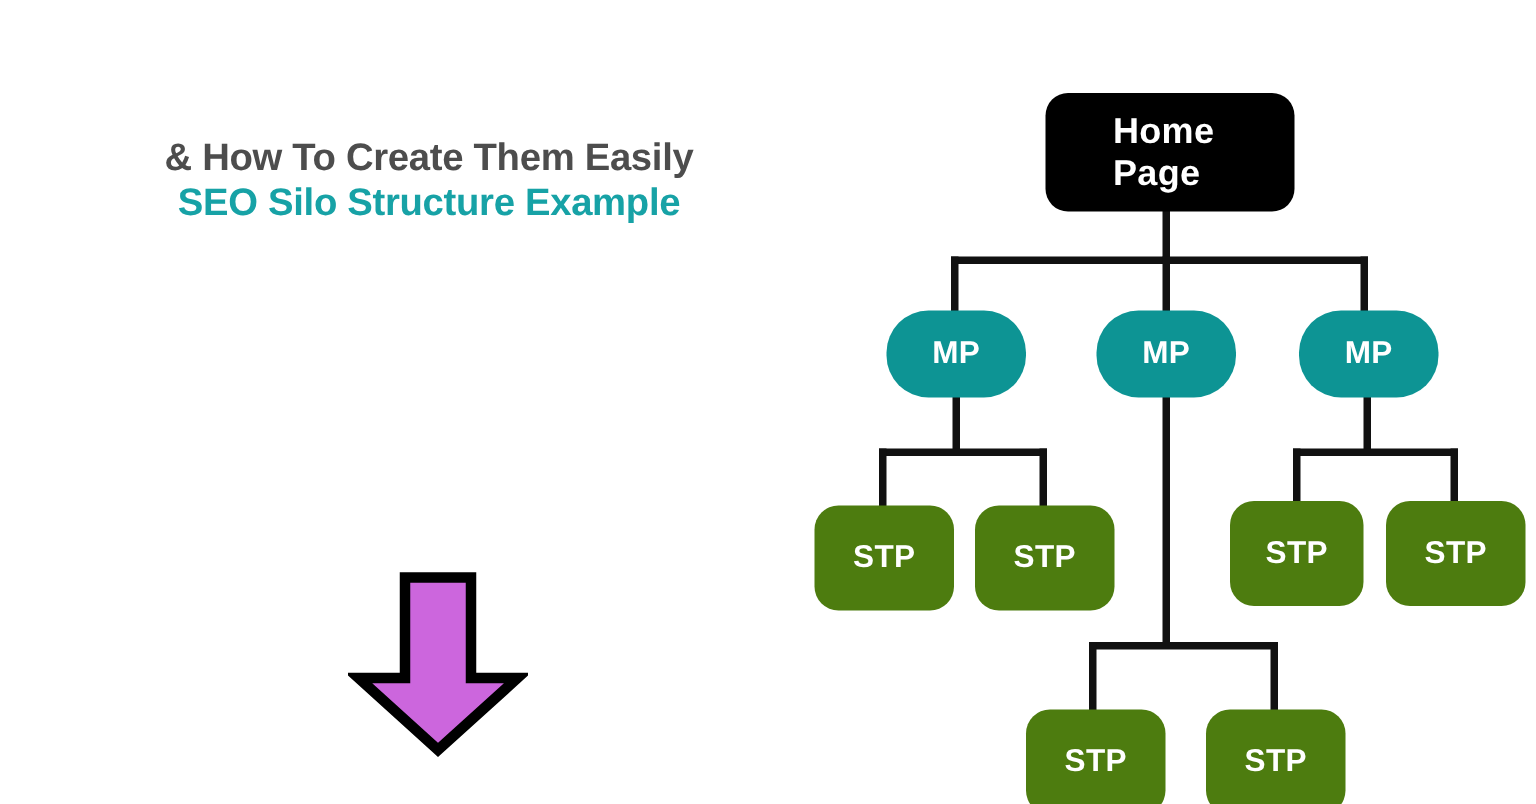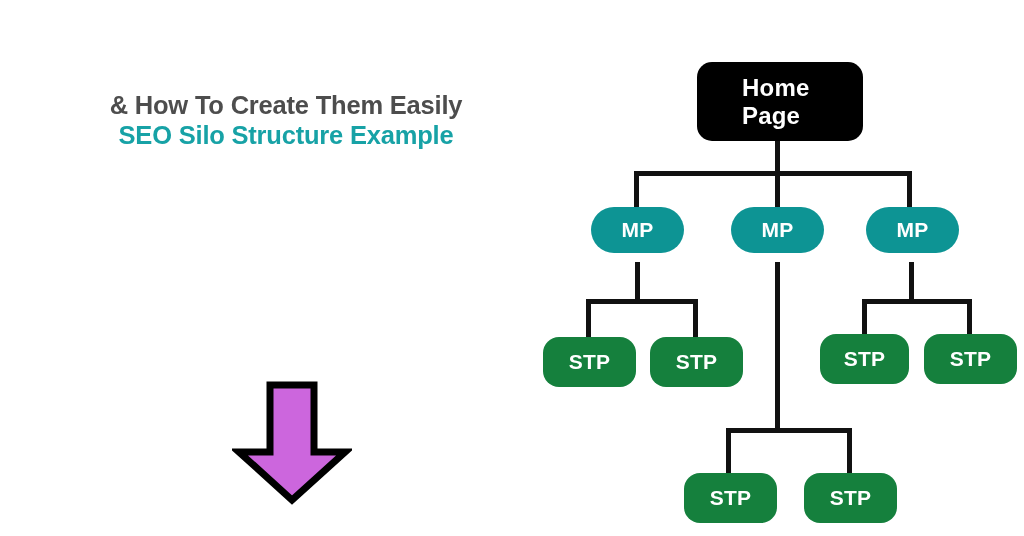--- a/index.html
+++ b/index.html
@@ -79,33 +79,33 @@
     height: 79px;
     background: #000000;
     border-radius: 15px;
     font-size: 24px;
     letter-spacing: 0.2px;
     padding-left: 45px;
   }
   .node-mp {
     top: 207px;
     width: 93px;
-    height: 46px;
+    height: 58px;
     background: #0D9494;
     border-radius: 28px;
     font-size: 21px;
     letter-spacing: 0.3px;
   }
   .node-mp-1 { left: 591px; }
   .node-mp-2 { left: 731px; }
   .node-mp-3 { left: 866px; }
 
   .node-stp {
-    height: 50px;
-    background: #15803d;
+    height: 70px;
+    background: #4d7c0f;
     border-radius: 16px;
     font-size: 21px;
     letter-spacing: 0.3px;
   }
   .node-stp-1 { left: 543px; top: 337px; width: 93px; }
   .node-stp-2 { left: 650px; top: 337px; width: 93px; }
   .node-stp-3 { left: 820px; top: 334px; width: 89px; }
   .node-stp-4 { left: 924px; top: 334px; width: 93px; }
   .node-stp-5 { left: 684px; top: 473px; width: 93px; }
   .node-stp-6 { left: 804px; top: 473px; width: 93px; }

